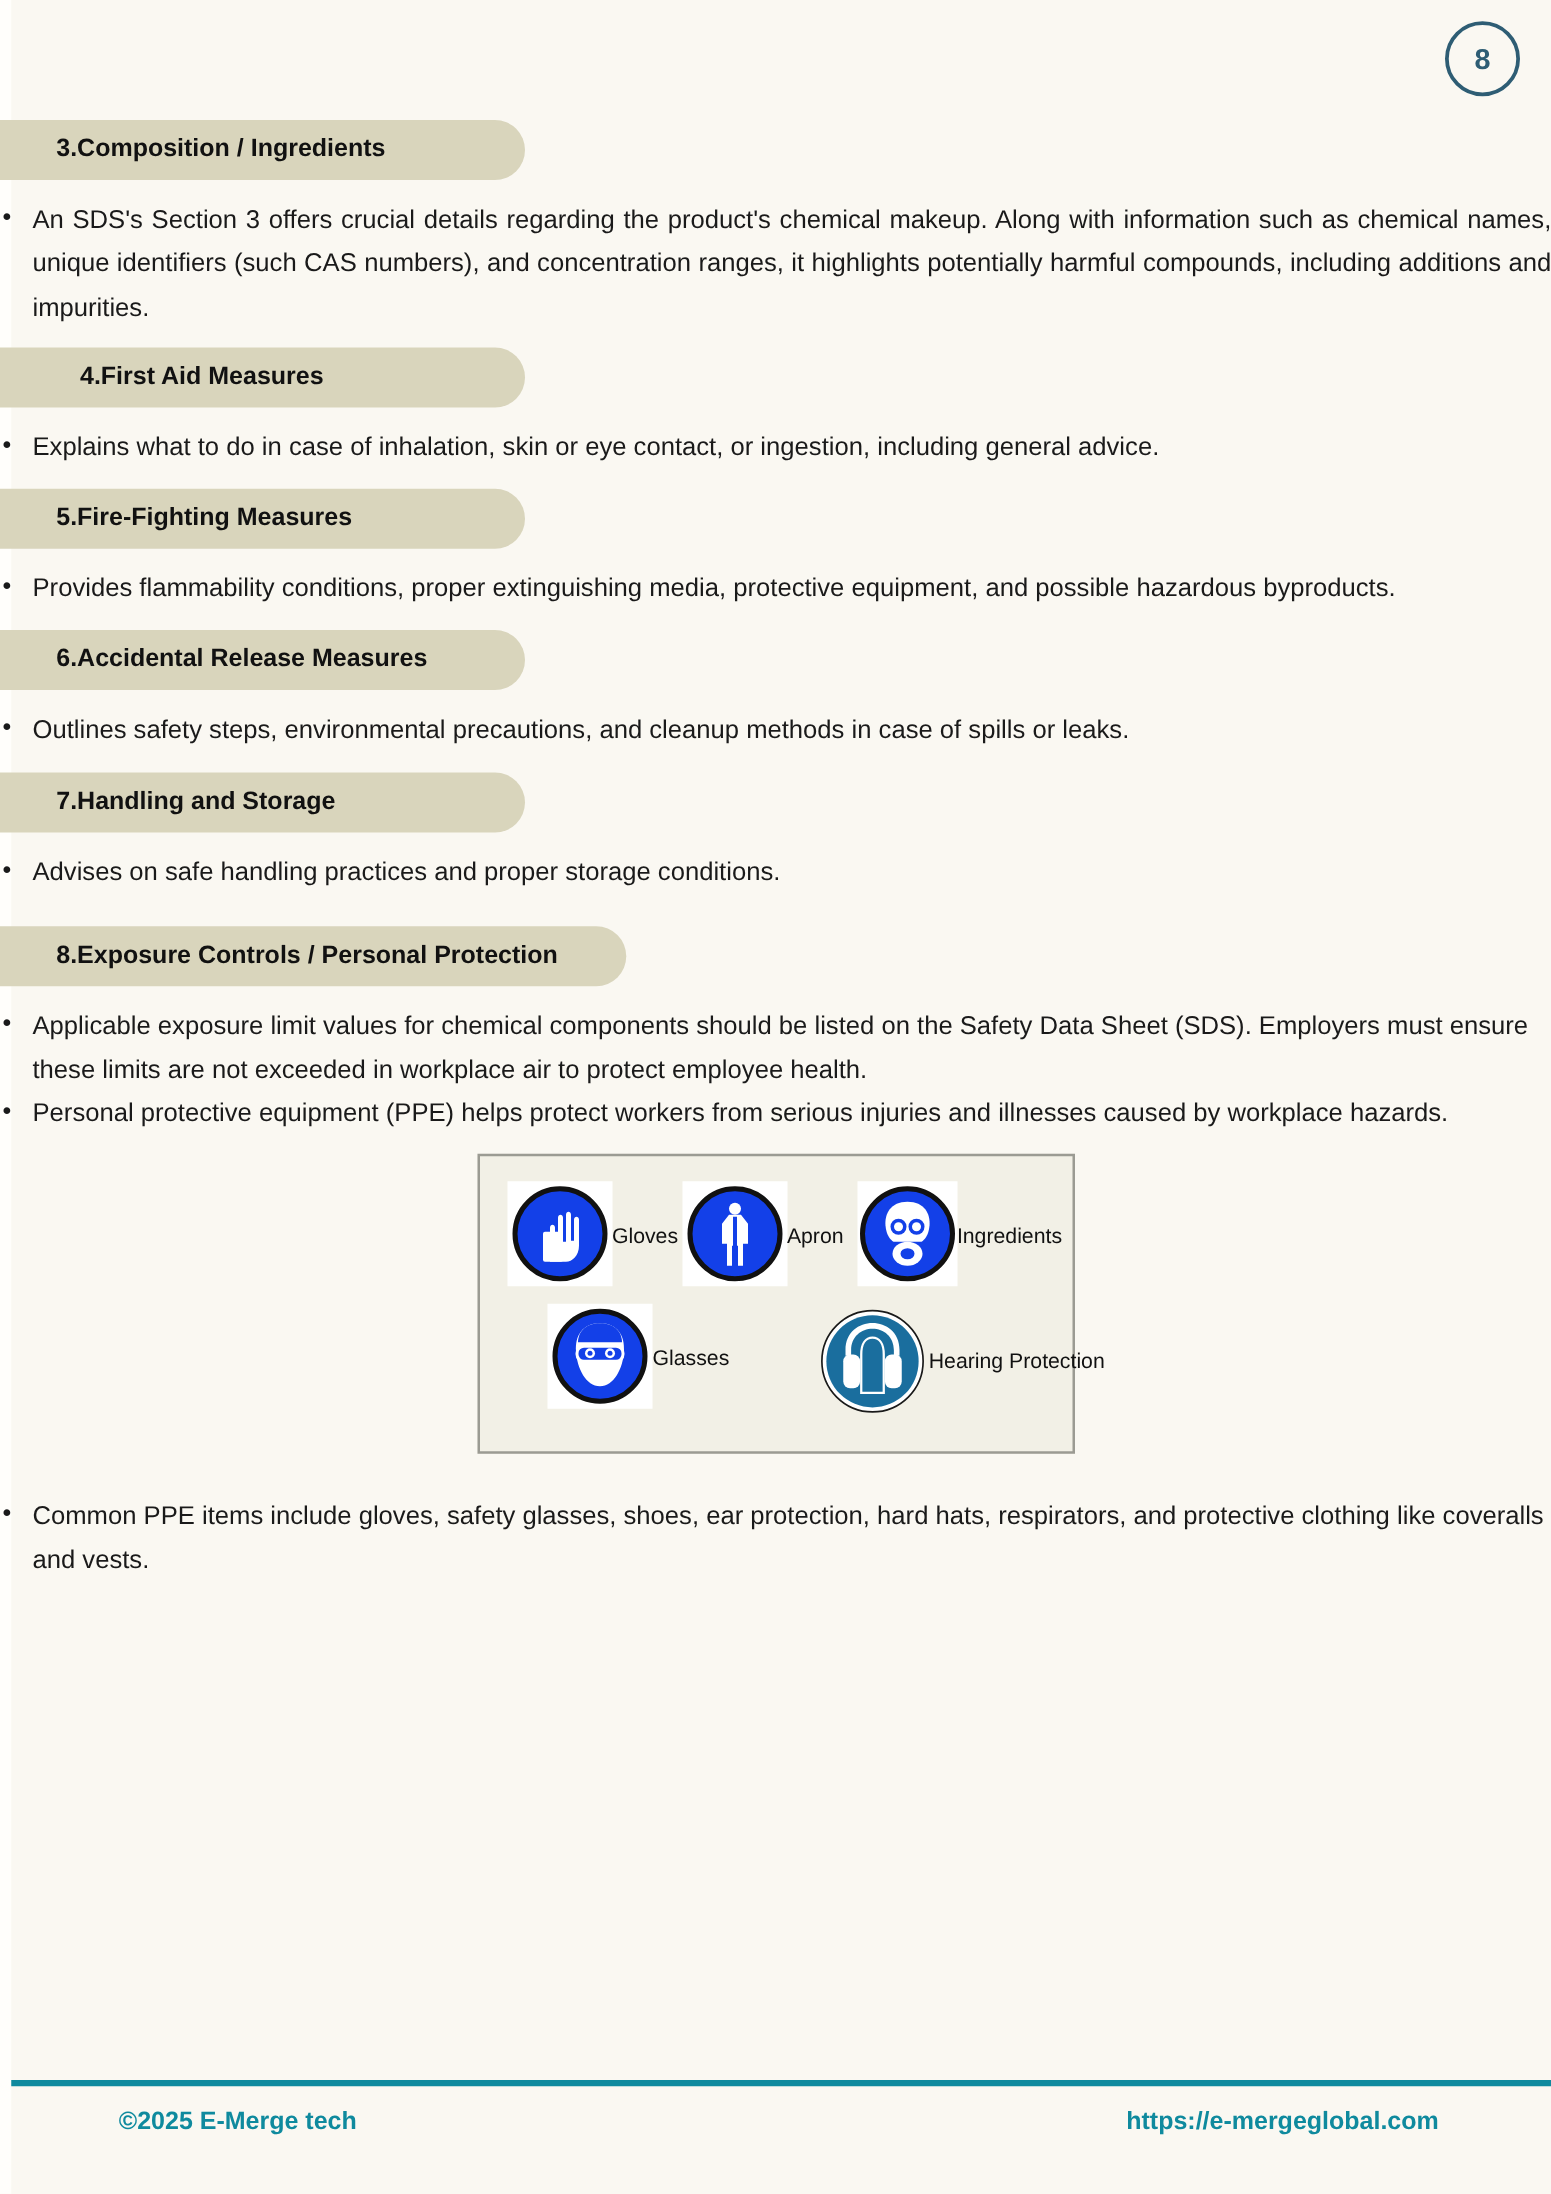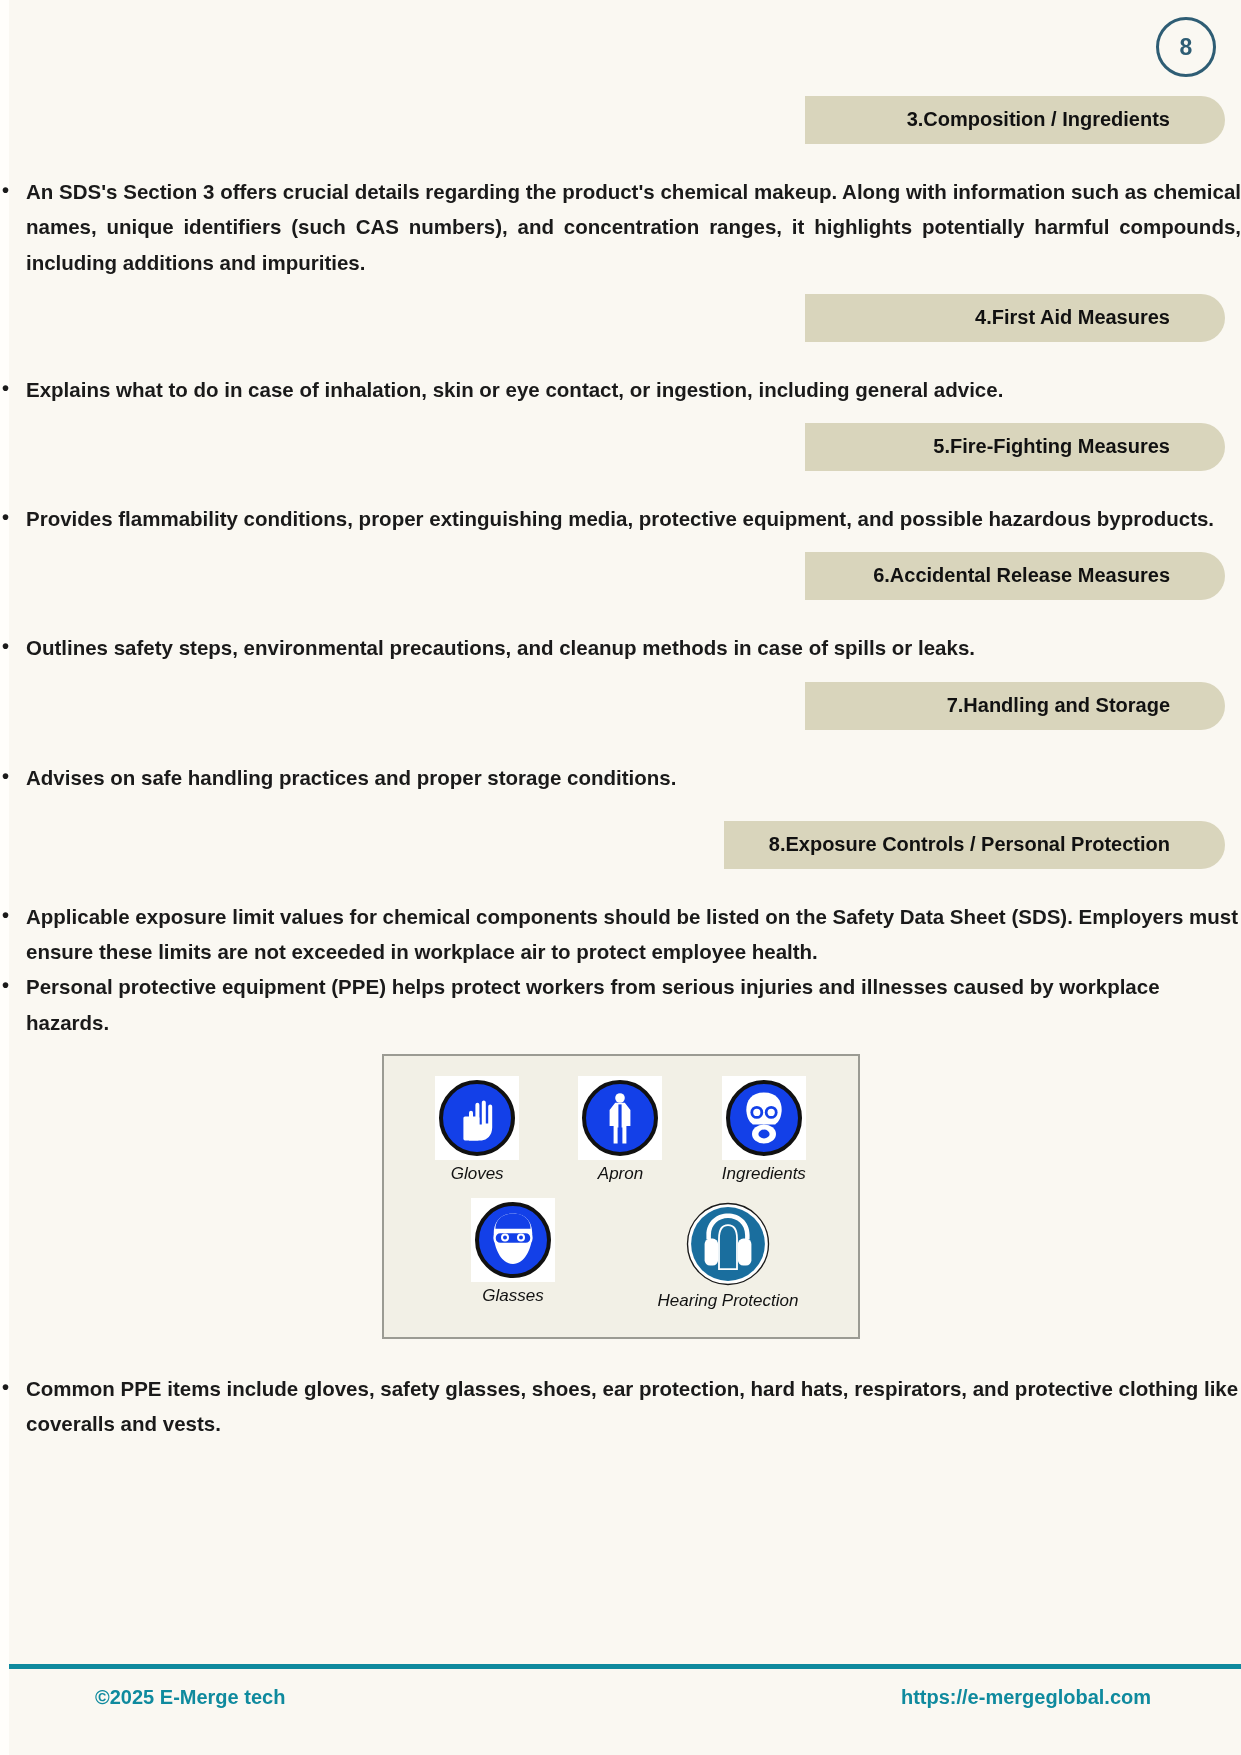--- a/index.html
+++ b/index.html
@@ -53,35 +53,34 @@
     border-bottom-right-radius: 34px;
     font-size: 20px;
     font-weight: bold;
     color: #111;
     padding: 12px 55px 13px 45px;
     display: inline-block;
     min-width: 420px;
     box-sizing: border-box;
     line-height: 1.15;
   }
-  .pill-row { margin: 16px; padding: 0; text-align: right; }
+  .pill-row { margin: 0; padding: 0; }
 
   ul.bullets {
     list-style: none;
     margin: 0;
     padding: 0;
   }
   ul.bullets > li {
     position: relative;
     font-size: 20.5px;
     line-height: 1.72;
     color: #1a1a1a;
     padding-left: 26px;
     margin: 0 0 0 0;
-    font-weight: bold;
   }
   ul.bullets > li::before {
     content: "•";
     position: absolute;
     left: 2px;
     top: -1px;
     font-size: 20px;
     color: #1a1a1a;
   }
   .just { text-align: justify; text-justify: inter-word; }
@@ -107,23 +106,22 @@
     padding: 20px 22px 26px 22px;
   }
   .ppe-row {
     display: flex;
     justify-content: space-around;
     align-items: flex-start;
   }
   .ppe-item {
     width: 150px;
     display: flex;
-    flex-direction: column;
+    flex-direction: row;
     align-items: center;
-    font-style: italic;
   }
   .ppe-icon-plate {
     width: 84px;
     height: 84px;
     display: flex;
     align-items: center;
     justify-content: center;
   }
   .plate-white { background: #ffffff; }
   .ppe-label {

